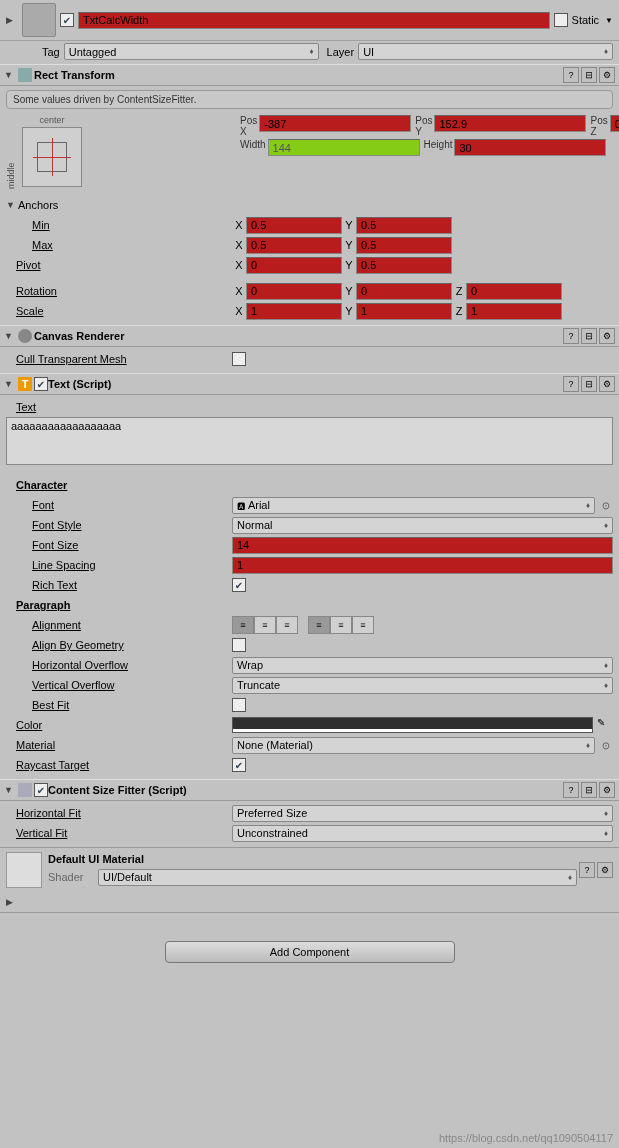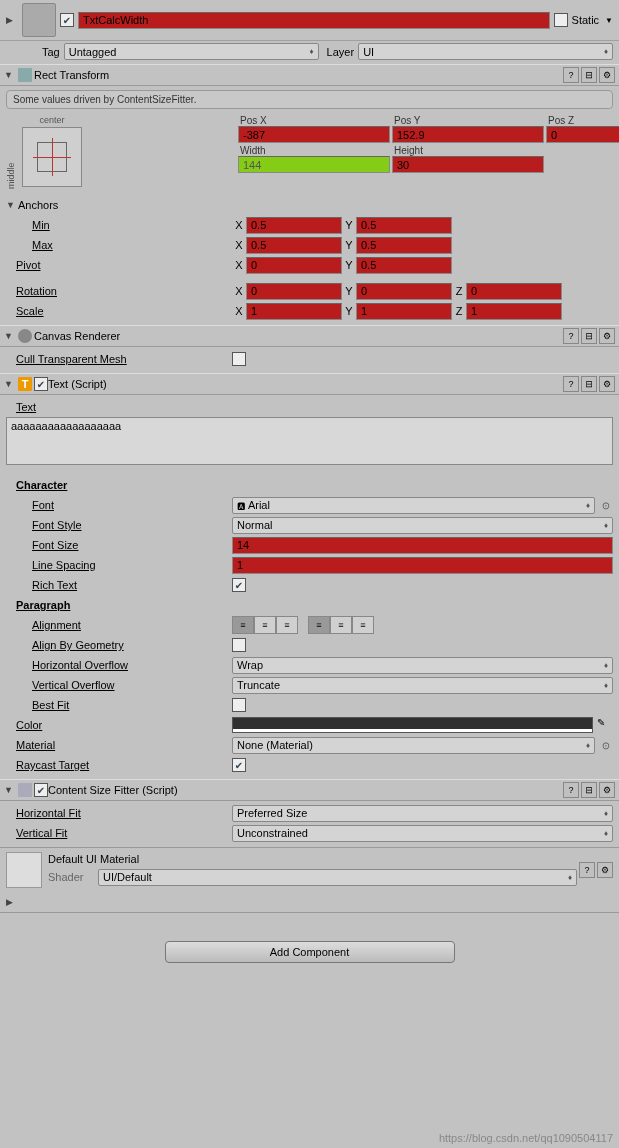--- a/index.html
+++ b/index.html
@@ -8,37 +8,37 @@
 .cube-ico { width: 34px; height: 34px; background: #aaa; border: 1px solid #888; border-radius: 2px; }
 .chk { width: 14px; height: 14px; border: 1px solid #555; background: #eee; display: inline-flex; align-items: center; justify-content: center; font-size: 10px; }
 .chk.checked::after { content: '✔'; color: #345; }
 .txt-input { background: #b91c1c; border: 1px solid #888; border-top-color: #666; height: 17px; padding: 0 4px; font-size: 11px; }
 .txt-input.dis { background: #84cc16; color: #555; }
 .drop { background: #d4d4d4; border: 1px solid #888; height: 17px; padding: 0 4px; display: flex; align-items: center; justify-content: space-between; font-size: 10px; border-radius: 2px; }
 .drop::after { content: '♦'; font-size: 8px; color: #555; }
 .comp-hdr { display: flex; align-items: center; padding: 2px 4px; background: #c2c2c2; border-top: 1px solid #ddd; border-bottom: 1px solid #999; }
 .fold { width: 10px; height: 10px; font-size: 9px; color: #444; margin-right: 2px; cursor: pointer; }
 .comp-ico { width: 14px; height: 14px; background: #999; margin: 0 2px; border-radius: 1px; }
-.comp-title { font-weight: normal; flex: 1; }
+.comp-title { font-weight: bold; flex: 1; }
 .mini-btn { width: 16px; height: 16px; background: #c0c0c0; border: 1px solid #888; margin-left: 2px; display: flex; align-items: center; justify-content: center; font-size: 9px; }
 .info-box { margin: 4px 6px; background: #c8c8c8; border: 1px solid #999; border-radius: 4px; padding: 3px 6px; font-size: 10px; color: #333; }
 .section { padding: 2px 6px 4px 6px; }
 .row { display: flex; align-items: center; min-height: 20px; }
 .lbl { width: 226px; padding-left: 10px; text-decoration: underline; }
 .lbl.ind { padding-left: 26px; }
 .lbl.bold { font-weight: bold; padding-left: 10px; }
 .axis { width: 14px; text-align: center; }
 .anchor-box { width: 60px; height: 60px; border: 1px solid #888; background: #cfcfcf; position: relative; margin: 2px; }
 .anchor-inner { position: absolute; left: 14px; top: 14px; width: 30px; height: 30px; border: 1px solid #666; }
 .anchor-cross1 { position: absolute; left: 50%; top: 10px; bottom: 10px; width: 1px; background: #b33; }
 .anchor-cross2 { position: absolute; top: 50%; left: 10px; right: 10px; height: 1px; background: #b33; }
 .vlabel { writing-mode: vertical-lr; transform: rotate(180deg); font-size: 9px; color: #555; }
 .rt-fields { flex: 1; }
 .rt-row { display: flex; gap: 2px; }
-.rt-col { flex: 1; display: flex; flex-direction: column; }
+.rt-col { flex: 1; display: flex; }
 .rt-col-lbl { font-size: 10px; color: #333; padding: 0 2px; }
 textarea { background: #d8d8d8; border: 1px solid #888; width: 100%; height: 48px; padding: 2px 4px; font-family: Arial; font-size: 11px; resize: none; }
 .align-btns { display: flex; gap: 0; }
 .align-btn { width: 22px; height: 18px; border: 1px solid #888; background: #d0d0d0; font-size: 9px; display: flex; align-items: center; justify-content: center; }
 .align-btn.sel { background: #999; }
 .color-sw { flex: 1; height: 16px; background: #2f2f2f; border: 1px solid #555; position: relative; }
 .color-sw::after { content: ''; position: absolute; bottom: 0; left: 0; right: 0; height: 3px; background: #fff; }
 .eyedrop { width: 16px; height: 16px; margin-left: 4px; font-size: 10px; }
 .circ { width: 14px; height: 14px; margin-left: 4px; font-size: 10px; display: flex; align-items: center; justify-content: center; color: #555; }
 .mat-hdr { display: flex; align-items: center; padding: 4px 6px; background: #c2c2c2; border-top: 1px solid #ddd; }
@@ -297,21 +297,21 @@
       <span class="lbl">Vertical Fit</span>
       <div class="drop" style="flex:1">
         <span>Unconstrained</span>
       </div>
     </div>
 </div>
 
 <div class="mat-hdr" style="border-top:1px solid #999">
   <div class="mat-thumb"></div>
   <div style="flex:1">
-    <div><span style="font-weight:normal">Default UI Material</span></div>
+    <div><span style="font-weight:bold">Default UI Material</span></div>
     <div class="row" style="margin-top:2px">
         <span style="width:50px;color:#666">Shader</span>
         <div class="drop" style="flex:1;color:#666">
           <span>UI/Default</span>
         </div>
       </div>
   </div>
   <div class="mini-btn">?</div>
   <div class="mini-btn">⚙</div>
 </div>

